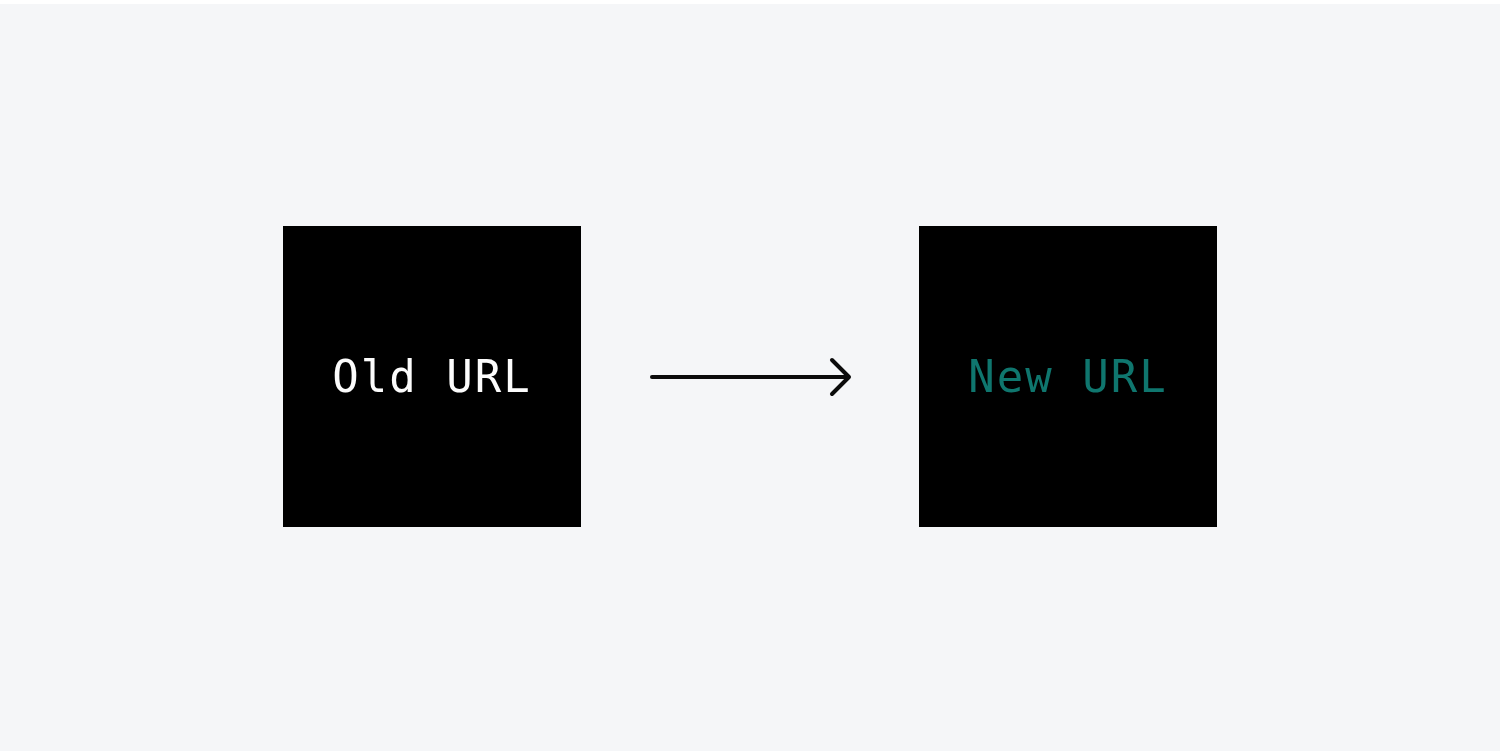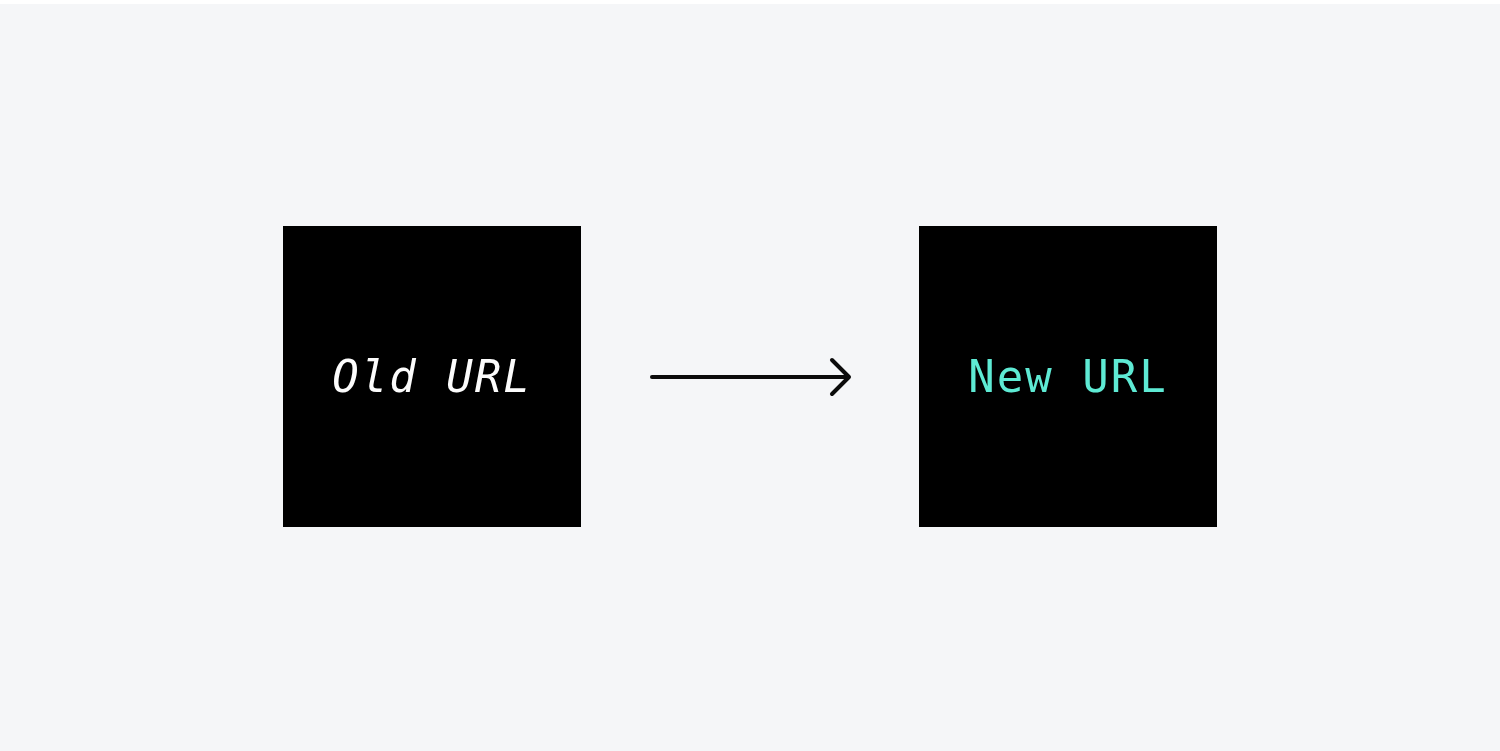--- a/index.html
+++ b/index.html
@@ -45,27 +45,27 @@
     width: 206px;
     height: 44px;
   }
 </style>
 </head>
 <body>
 
 <div class="canvas" style="background: rgb(245, 246, 248);">
   <div class="top-strip" style="background: rgb(255, 255, 255);"></div>
 
-  <div class="node node-old" style="background: rgb(0, 0, 0); color: rgb(252, 252, 252); font-style: italic;">
+  <div class="node node-old" style="background: rgb(0, 0, 0); color: rgb(252, 252, 252);">
     <span>Old URL</span>
   </div>
 
   <svg class="connector" viewBox="0 0 206 44" xmlns="http://www.w3.org/2000/svg">
     <g stroke="#0b0b0b" stroke-width="4" fill="none" stroke-linecap="round" stroke-linejoin="round">
       <line x1="4" y1="22" x2="199" y2="22"></line>
       <polyline points="184,5 201,22 184,39"></polyline>
     </g>
   </svg>
 
-  <div class="node node-new" style="background: rgb(0, 0, 0); color: #5eead4;">
+  <div class="node node-new" style="background: rgb(0, 0, 0); color: #0f766e;">
     <span>New URL</span>
   </div>
 </div>
 
 </body></html>

